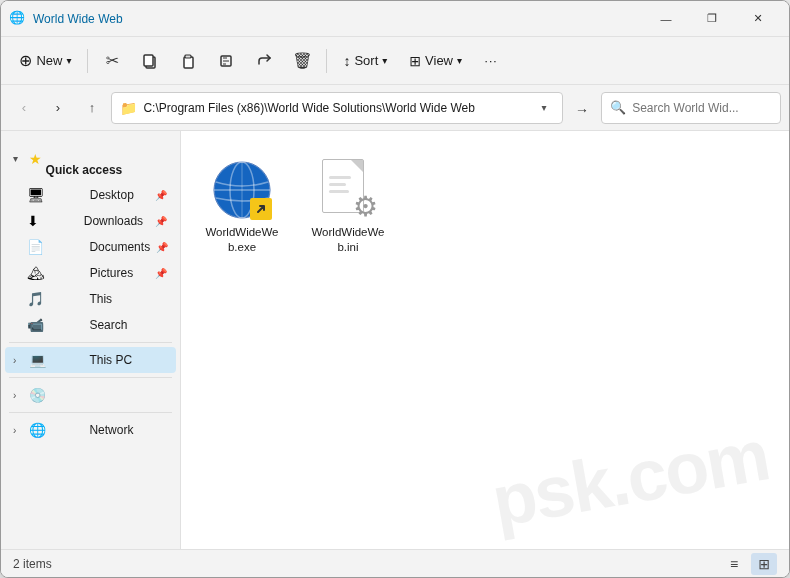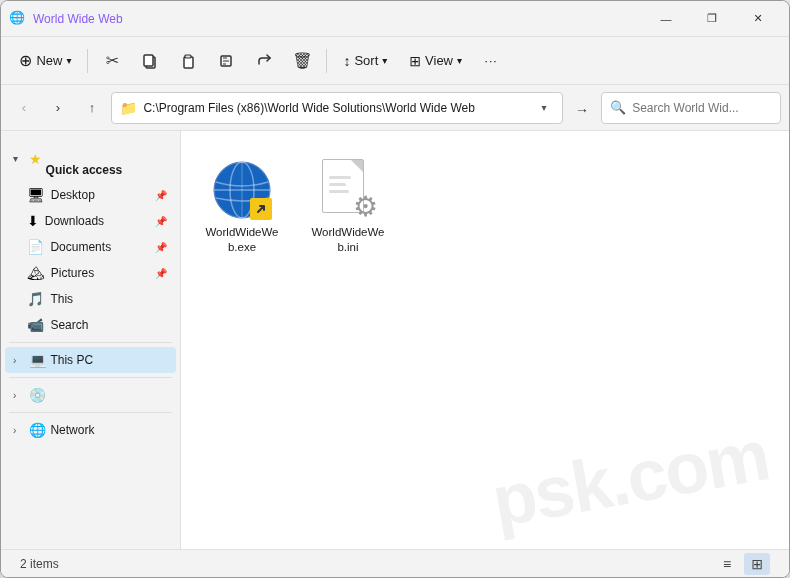--- a/index.html
+++ b/index.html
@@ -33,21 +33,21 @@
       flex-shrink: 0;
     }
     .title-bar-icon {
       width: 18px;
       height: 18px;
       margin-right: 6px;
       flex-shrink: 0;
     }
     .title-bar-title {
       font-size: 12px;
-      color: #8b5cf6;
+      color: #0369a1;
       flex: 1;
     }
     .title-bar-controls {
       display: flex;
       gap: 0;
     }
     .title-btn {
       width: 46px;
       height: 32px;
       border: none;
@@ -238,21 +238,21 @@
     .sidebar-item {
       display: flex;
       align-items: center;
       gap: 6px;
       padding: 5px 8px 5px 22px;
       border-radius: 4px;
       cursor: pointer;
       position: relative;
     }
     .sidebar-item-icon { font-size: 14px; }
-    .sidebar-item-label { font-size: 12px; color: #1a1a1a; flex: 1; }
+    .sidebar-item-label { font-size: 12px; color: #1a1a1a; flex: 1; margin-left: 39px; }
     .sidebar-item-pin {
       font-size: 10px;
       color: #555;
     }
     .sidebar-divider {
       height: 1px;
       background: #ddd;
       margin: 4px 8px;
     }
     .sidebar-section-header {
@@ -320,21 +320,21 @@
       user-select: none;
     }
 
     
     .status-bar {
       height: 28px;
       background: #f3f3f3;
       border-top: 1px solid #e0e0e0;
       display: flex;
       align-items: center;
-      padding: 0 19px;
+      padding: 0 12px;
       justify-content: space-between;
       flex-shrink: 0;
     }
     .status-text { font-size: 12px; color: #444; }
     .status-view-btns { display: flex; gap: 4px; }
     .status-view-btn {
       width: 26px;
       height: 22px;
       border: none;
       background: transparent;

